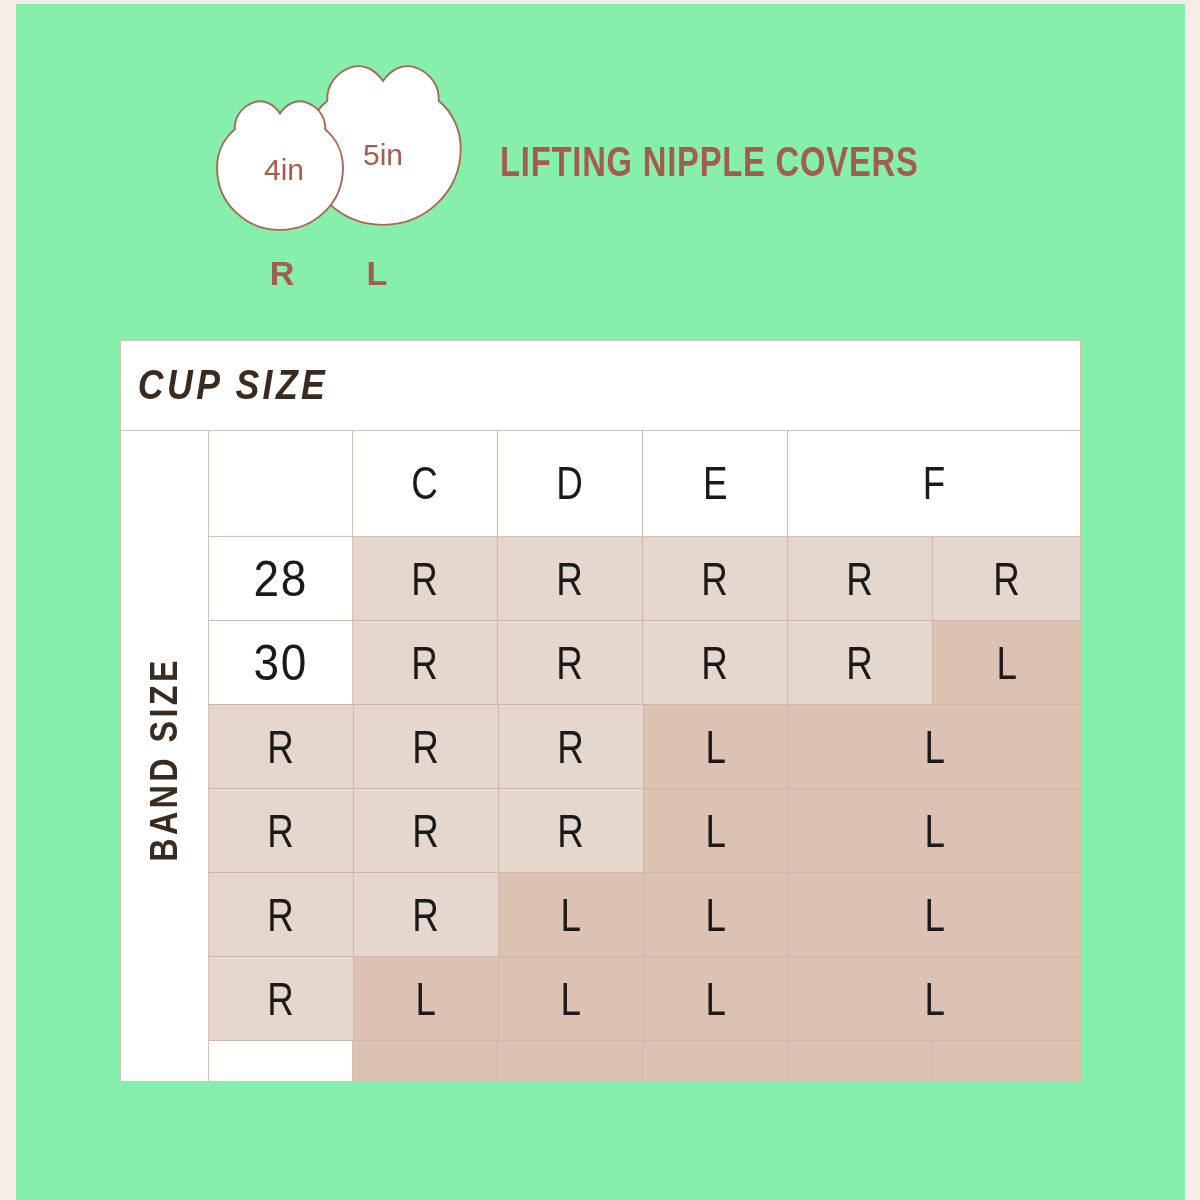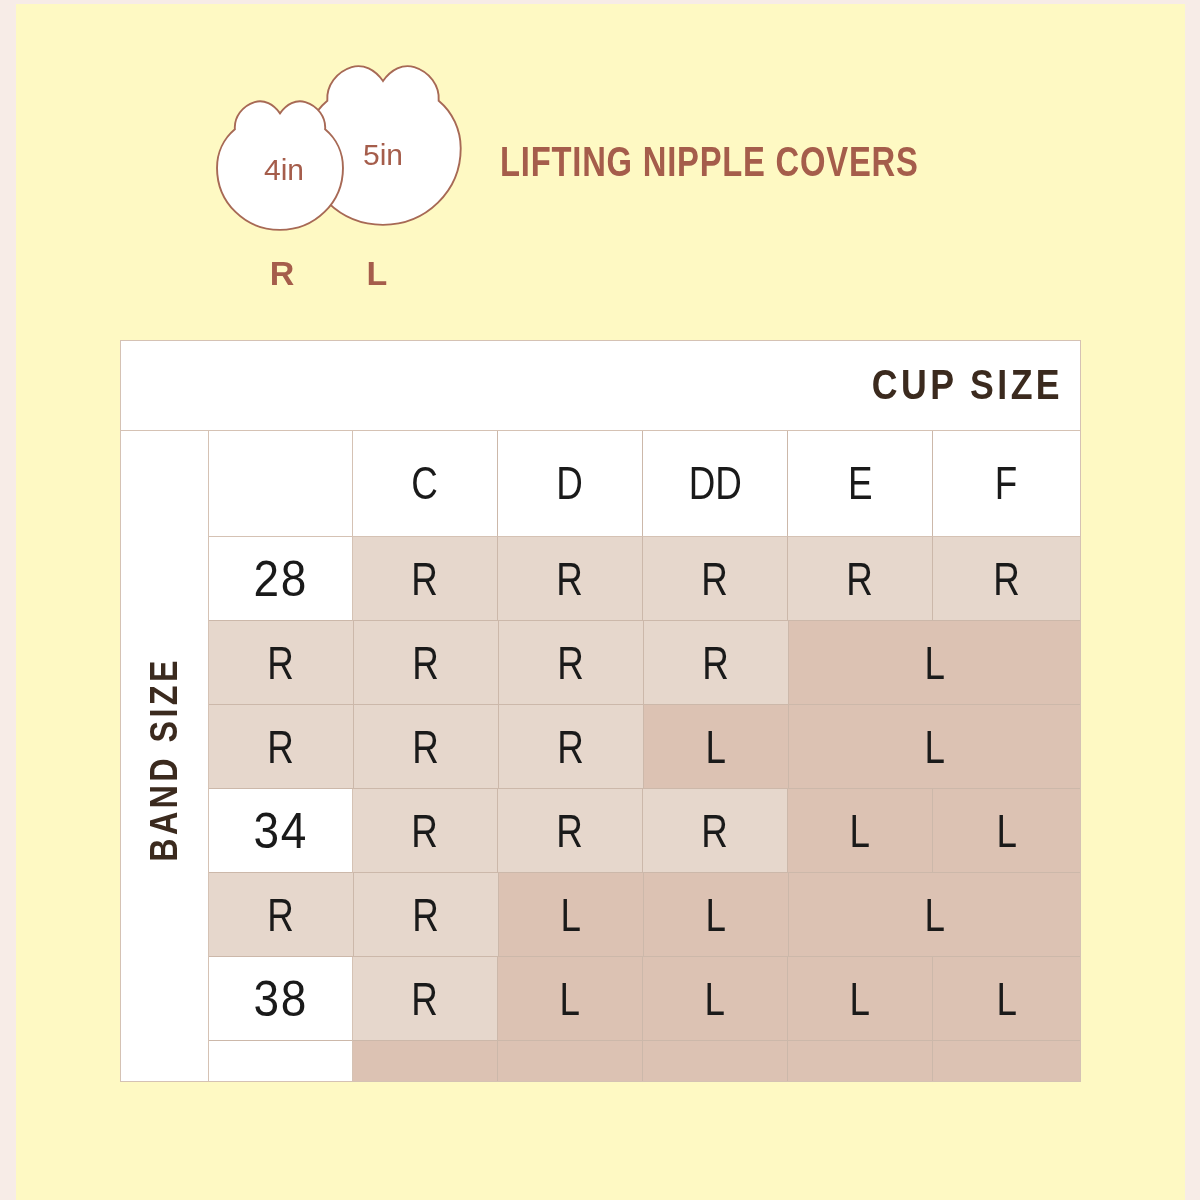--- a/index.html
+++ b/index.html
@@ -10,21 +10,21 @@
     --grid-outer:#d5c2b4;
     --grid-inner:#ccb8aa;
     --cell-r:#e6d7cc;
     --cell-l:#dcc2b3;
     --cell-text:#1a1a1a;
   }
   html,body{margin:0;padding:0;}
   .page{
     position:relative;
     width:1200px;height:1200px;
-    background:#fef9c3;
+    background:#86efac;
     overflow:hidden;
     font-family:"Liberation Sans", sans-serif;
   }
   .frame{position:absolute;background:var(--pink-frame);}
   .frame.top{left:0;top:0;width:1200px;height:4px;}
   .frame.left{left:0;top:0;width:16px;height:1200px;}
   .frame.right{left:1185px;top:0;width:15px;height:1200px;}
 
   .diagram{position:absolute;left:195px;top:45px;width:270px;height:255px;}
 
@@ -38,21 +38,21 @@
 
   .size-table{
     position:absolute;left:120px;top:340px;width:961px;
     box-sizing:border-box;
     border:1.5px solid var(--grid-outer);
     background:#ffffff;
   }
   .cup-row{
     box-sizing:border-box;height:89.5px;
     border-bottom:1.5px solid var(--grid-outer);
-    display:flex;align-items:center;justify-content:flex-end;
+    display:flex;align-items:center;justify-content:flex-start;font-style:italic;
   }
   .cup-text{
     font-size:42px;font-weight:700;letter-spacing:4px;
     color:var(--dark-brown);white-space:nowrap;
     transform:scaleX(0.85);
   }
   .table-body{display:flex;align-items:stretch;}
   .band-col{
     box-sizing:border-box;width:88px;
     border-right:1.5px solid var(--grid-outer);
@@ -136,23 +136,20 @@
 
         <div class="row subheader">
           <div class="cell band-head"></div>
           <div class="cell value">
               <span class="cx">C</span>
             </div>
           <div class="cell value">
               <span class="cx">D</span>
             </div>
           <div class="cell value">
-              <span class="cx">DD</span>
-            </div>
-          <div class="cell value">
               <span class="cx">E</span>
             </div>
           <div class="cell value">
               <span class="cx">F</span>
             </div>
         </div>
 
         <div class="row data">
           <div class="cell band">
               <span class="digits">28</span>
@@ -168,98 +165,95 @@
             </div>
           <div class="cell value cell-value shade-R">
               <span class="cx">R</span>
             </div>
           <div class="cell value cell-value shade-R">
               <span class="cx">R</span>
             </div>
         </div>
 
         <div class="row data">
-          <div class="cell value cell-value shade-R">
-              <span class="cx">R</span>
-            </div>
-          <div class="cell value cell-value shade-R">
-              <span class="cx">R</span>
-            </div>
-          <div class="cell value cell-value shade-R">
-              <span class="cx">R</span>
-            </div>
-          <div class="cell value cell-value shade-R">
-              <span class="cx">R</span>
-            </div>
-          <div class="cell value cell-value shade-L">
-              <span class="cx">L</span>
-            </div>
-        </div>
-
-        <div class="row data">
-          <div class="cell value cell-value shade-R">
-              <span class="cx">R</span>
-            </div>
-          <div class="cell value cell-value shade-R">
-              <span class="cx">R</span>
-            </div>
-          <div class="cell value cell-value shade-R">
-              <span class="cx">R</span>
-            </div>
-          <div class="cell value cell-value shade-L">
-              <span class="cx">L</span>
-            </div>
-          <div class="cell value cell-value shade-L">
-              <span class="cx">L</span>
-            </div>
-        </div>
-
-        <div class="row data">
           <div class="cell band">
-              <span class="digits">34</span>
-            </div>
-          <div class="cell value cell-value shade-R">
-              <span class="cx">R</span>
-            </div>
-          <div class="cell value cell-value shade-R">
-              <span class="cx">R</span>
-            </div>
-          <div class="cell value cell-value shade-R">
-              <span class="cx">R</span>
-            </div>
-          <div class="cell value cell-value shade-L">
-              <span class="cx">L</span>
-            </div>
-          <div class="cell value cell-value shade-L">
-              <span class="cx">L</span>
-            </div>
-        </div>
-
-        <div class="row data">
-          <div class="cell value cell-value shade-R">
-              <span class="cx">R</span>
-            </div>
-          <div class="cell value cell-value shade-R">
-              <span class="cx">R</span>
-            </div>
-          <div class="cell value cell-value shade-L">
-              <span class="cx">L</span>
-            </div>
-          <div class="cell value cell-value shade-L">
-              <span class="cx">L</span>
-            </div>
-          <div class="cell value cell-value shade-L">
-              <span class="cx">L</span>
-            </div>
-        </div>
-
-        <div class="row data">
-          <div class="cell band">
-              <span class="digits">38</span>
-            </div>
+              <span class="digits">30</span>
+            </div>
+          <div class="cell value cell-value shade-R">
+              <span class="cx">R</span>
+            </div>
+          <div class="cell value cell-value shade-R">
+              <span class="cx">R</span>
+            </div>
+          <div class="cell value cell-value shade-R">
+              <span class="cx">R</span>
+            </div>
+          <div class="cell value cell-value shade-R">
+              <span class="cx">R</span>
+            </div>
+          <div class="cell value cell-value shade-L">
+              <span class="cx">L</span>
+            </div>
+        </div>
+
+        <div class="row data">
+          <div class="cell value cell-value shade-R">
+              <span class="cx">R</span>
+            </div>
+          <div class="cell value cell-value shade-R">
+              <span class="cx">R</span>
+            </div>
+          <div class="cell value cell-value shade-R">
+              <span class="cx">R</span>
+            </div>
+          <div class="cell value cell-value shade-L">
+              <span class="cx">L</span>
+            </div>
+          <div class="cell value cell-value shade-L">
+              <span class="cx">L</span>
+            </div>
+        </div>
+
+        <div class="row data">
+          <div class="cell value cell-value shade-R">
+              <span class="cx">R</span>
+            </div>
+          <div class="cell value cell-value shade-R">
+              <span class="cx">R</span>
+            </div>
+          <div class="cell value cell-value shade-R">
+              <span class="cx">R</span>
+            </div>
+          <div class="cell value cell-value shade-L">
+              <span class="cx">L</span>
+            </div>
+          <div class="cell value cell-value shade-L">
+              <span class="cx">L</span>
+            </div>
+        </div>
+
+        <div class="row data">
+          <div class="cell value cell-value shade-R">
+              <span class="cx">R</span>
+            </div>
+          <div class="cell value cell-value shade-R">
+              <span class="cx">R</span>
+            </div>
+          <div class="cell value cell-value shade-L">
+              <span class="cx">L</span>
+            </div>
+          <div class="cell value cell-value shade-L">
+              <span class="cx">L</span>
+            </div>
+          <div class="cell value cell-value shade-L">
+              <span class="cx">L</span>
+            </div>
+        </div>
+
+        <div class="row data">
           <div class="cell value cell-value shade-R">
               <span class="cx">R</span>
             </div>
           <div class="cell value cell-value shade-L">
               <span class="cx">L</span>
             </div>
           <div class="cell value cell-value shade-L">
               <span class="cx">L</span>
             </div>
           <div class="cell value cell-value shade-L">

